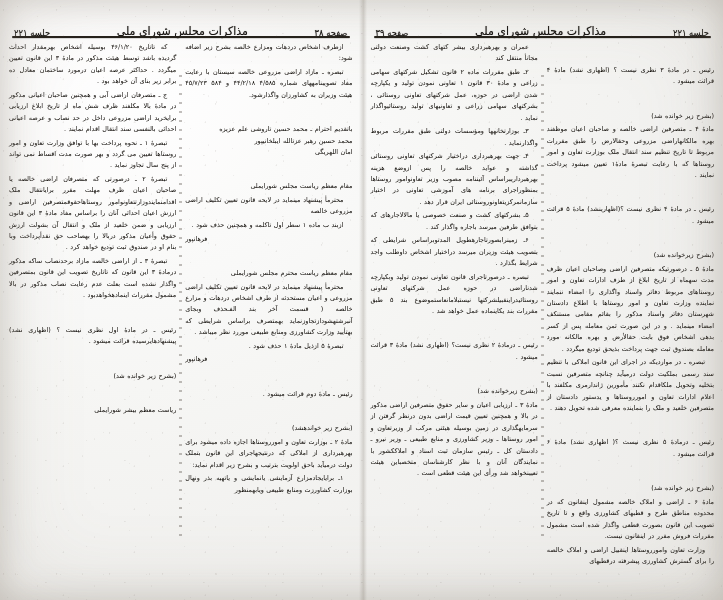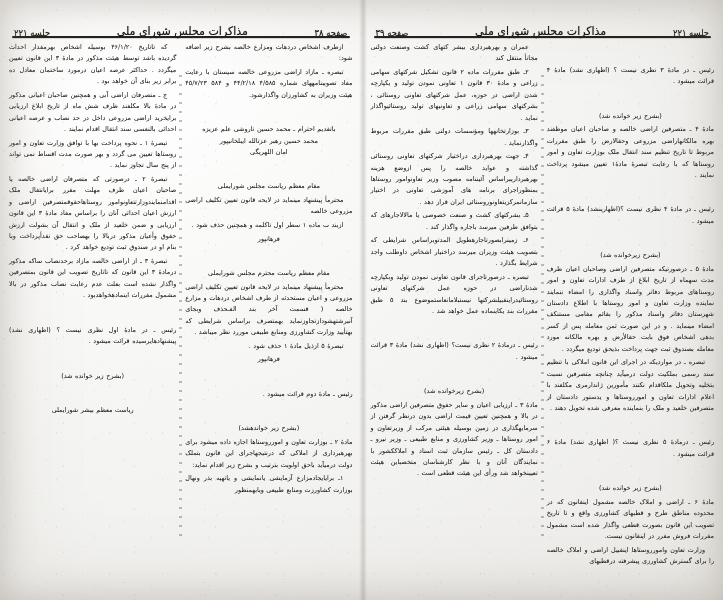--- a/index.html
+++ b/index.html
@@ -71,22 +71,22 @@
   }
   .col{
     flex:1 1 0;min-width:0;position:relative;
     font-size:6.45px;line-height:11.4px;
     color:#1a1713;text-align:justify;
     text-justify:inter-word;
     word-spacing:.5px;
   }
   .col p{margin:0 0 2.2px 0;text-indent:9px;}
   .col p.noind{text-indent:0;}
-  .col p.center{text-align:center;text-indent:0;}
-  .col p.rightal{text-align:center;text-indent:0;}
+  .col p.center{text-align:right;text-indent:0;}
+  .col p.rightal{text-align:left;text-indent:0;}
   .col p.tight{margin-bottom:0;}
   .col .sp{margin-top:23px;}
   
   .bleed{
     position:absolute;top:6%;bottom:10%;width:3px;
     background:repeating-linear-gradient(180deg,rgba(60,52,44,.30) 0 2px,rgba(60,52,44,0) 2px 9px);
     opacity:.55;pointer-events:none;
   }
   .bleed.l{left:-6px;}
   .bleed.r{right:-6px;}

